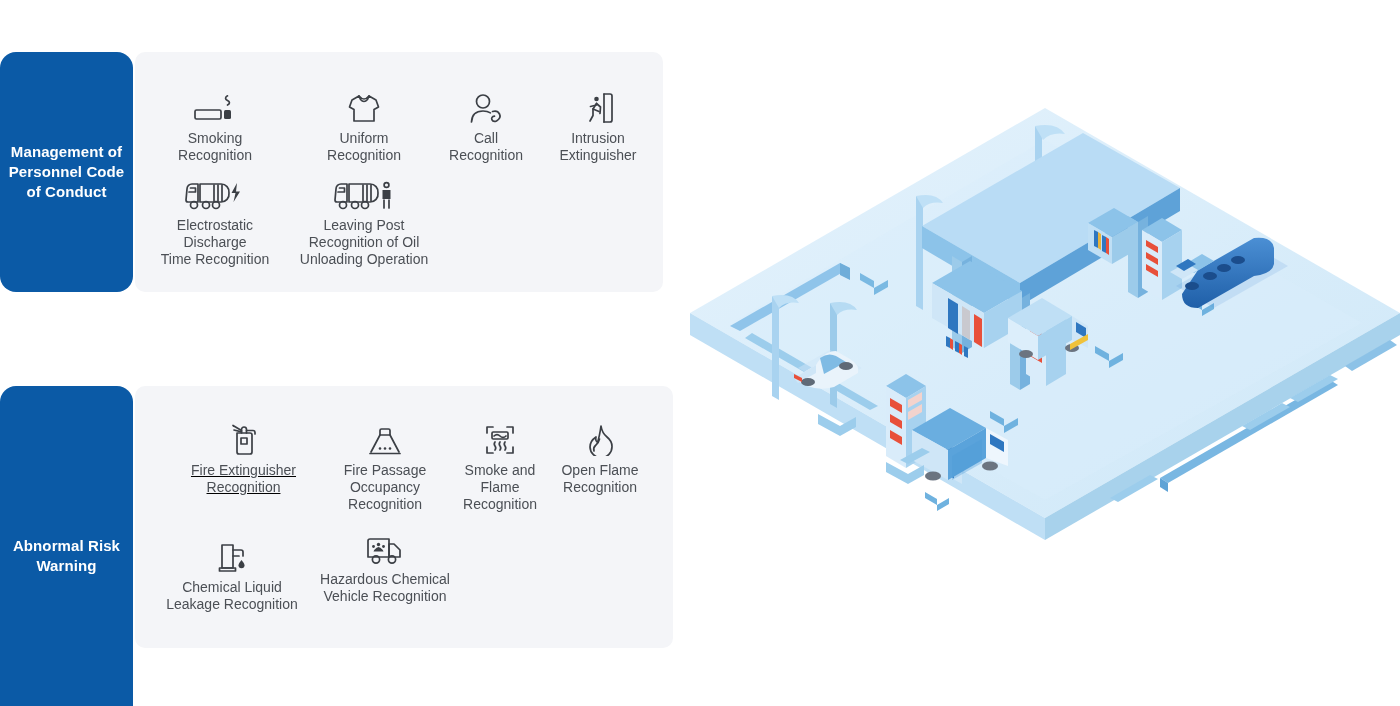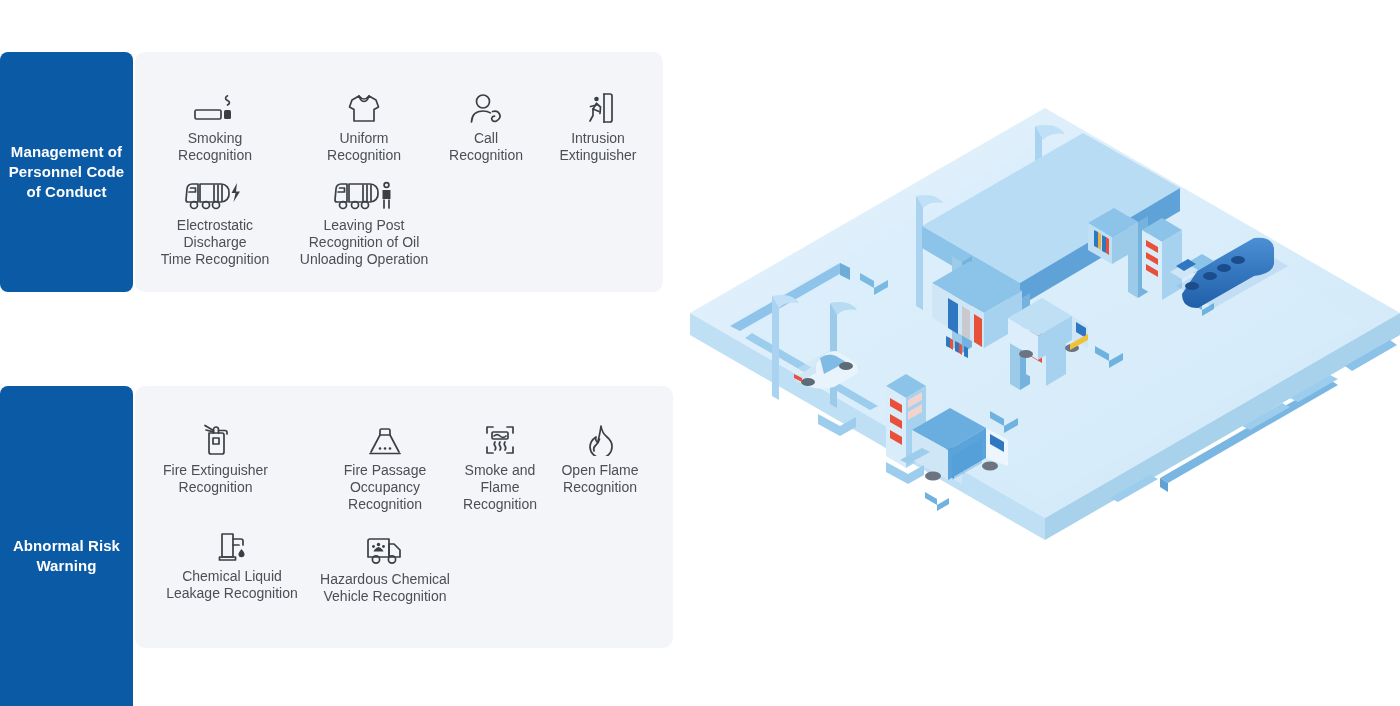--- a/index.html
+++ b/index.html
@@ -11,21 +11,21 @@
   }
   #root { position: relative; width: 1400px; height: 706px; }
 
   
   .group { position: absolute; }
 
   .group-badge {
     position: absolute; left: 0; top: 0;
     width: 133px;
     background: #0b5aa6;
-    border-radius: 8px;
+    border-radius: 16px;
     display: flex; align-items: center; justify-content: center;
     text-align: center;
     color: #ffffff;
     font-size: 15px;
     line-height: 20px;
     font-weight: 600;
     padding: 14px 4px;
     letter-spacing: .1px;
   }
 
@@ -169,21 +169,21 @@
 
   <div class="group" style="left:0;top:386px;width:673px;height:262px;">
 
     <div class="group-panel" style="left:135px;top:0;width:538px;height:262px;"></div>
 
     <div class="group-badge" style="height:340px;">
       <span>Abnormal
 Risk Warning</span>
     </div>
 
-    <div class="tile" style="left:144px;top:36px;width:143px;">
+    <div class="tile" style="left:172px;top:36px;width:143px;text-decoration:underline;">
       <span class="ic">
         <svg class="icon" width="32" height="34" viewBox="0 0 32 34">
           <path class="st" d="M9 11 H22 a2 2 0 0 1 2 2 V30 a2 2 0 0 1 -2 2 H11 a2 2 0 0 1 -2-2 Z"></path>
           <path class="st" d="M13 16 h6 v6 h-6 z"></path>
           <path class="st" d="M13.5 11 V7.5 a2.5 2.5 0 0 1 5 0 V11"></path>
           <path class="st" d="M18.5 8.5 H25 a2 2 0 0 1 2 2 V12"></path>
           <path class="st" d="M13.5 8.5 L5 3.5"></path>
           <path class="st" d="M6 8 L13.5 9.8"></path>
         </svg>
       </span>
@@ -230,21 +230,21 @@
       <span class="ic">
         <svg class="icon" width="30" height="32" viewBox="0 0 30 32">
           <path class="st" d="M16 2 q1 7 6 11 q5 4 5 9.5 A10 10 0 0 1 5 23 q0-6 6-10 q-1 4 1.5 5.5 q2-6 3.5-16.5 Z"></path>
           <path class="st" d="M14.5 15 q-1 4.5-4 6.5 q-2.5 2-1.5 5.5"></path>
         </svg>
       </span>
       <span class="lbl">Open Flame
 Recognition</span>
     </div>
 
-    <div class="tile" style="left:158px;top:142px;width:148px;">
+    <div class="tile" style="left:158px;top:153px;width:148px;">
       <span class="ic">
         <svg class="icon" width="32" height="32" viewBox="0 0 32 32">
           <path class="st" d="M6 4 H17 V27 H6 Z"></path>
           <path class="st" d="M3.5 27 H19.5 V30 H3.5 Z"></path>
           <path class="st" d="M17 9 H25 a2 2 0 0 1 2 2 V15"></path>
           <path class="st" d="M17 15 H23"></path>
           <path class="sf" d="M25.5 19 q3 3.5 3 5.2 a3 3 0 0 1 -6 0 q0-1.7 3-5.2 z"></path>
         </svg>
       </span>
       <span class="lbl">Chemical Liquid

